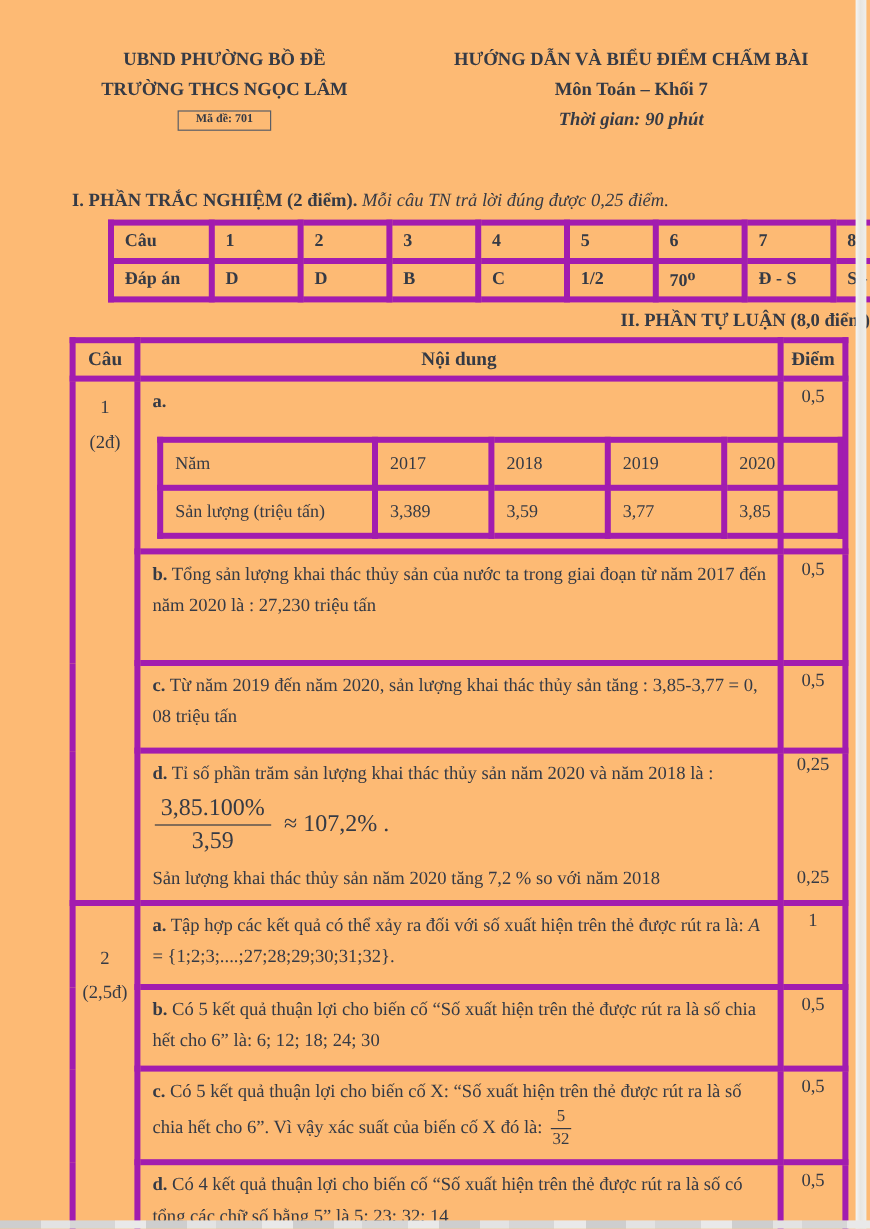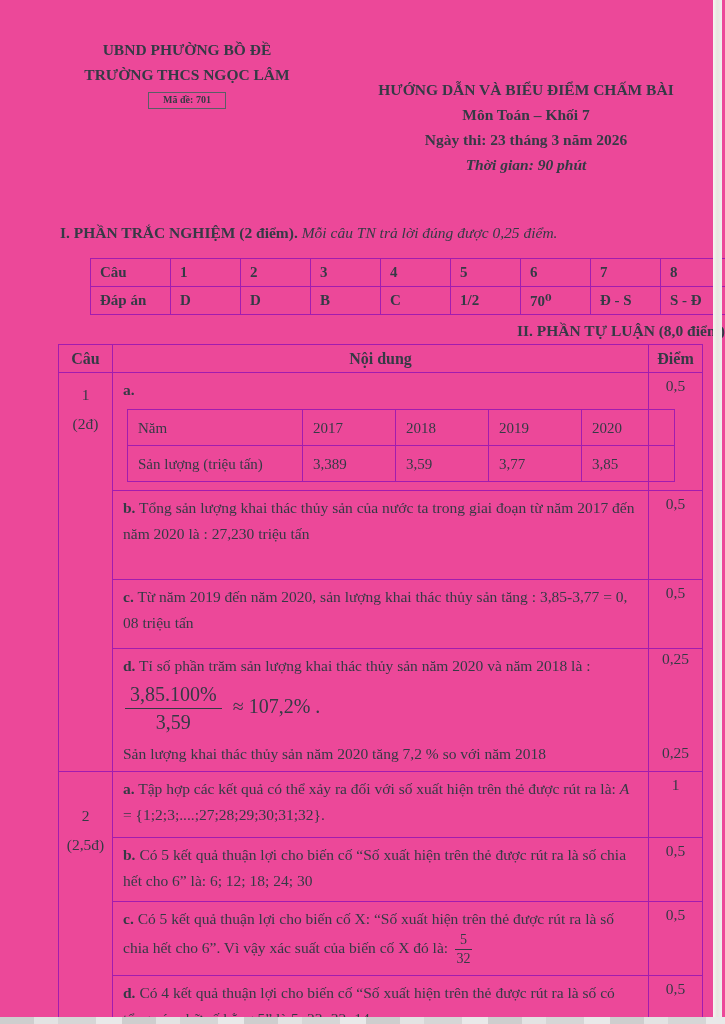--- a/index.html
+++ b/index.html
@@ -3,45 +3,45 @@
 <meta charset="utf-8">
 <style>
   html,body{margin:0;padding:0;}
   body{
     width:725px;height:1024px;
     background:#ffffff;
     font-family:"Liberation Serif","DejaVu Serif",serif;
     color:#353a45;
     -webkit-font-smoothing:antialiased;
   }
-  .page{position:relative;width:725px;height:1024px;background:#ec4899;overflow:hidden;}
+  .page{position:relative;width:725px;height:1024px;background:#fdba74;overflow:hidden;}
 
   
   .artifact-right{position:absolute;top:0;right:3px;width:9px;height:100%;
     background:linear-gradient(90deg,#f6f5f2,#e7e5e0 45%,#efeeeb);}
   .artifact-bottom{position:absolute;bottom:0;left:0;width:100%;height:7px;
     background:repeating-linear-gradient(90deg,#cecece 0 34px,#e3e3e3 34px 58px,#d6d6d6 58px 96px,#e9e9e9 96px 122px);}
 
   
   .header{display:flex;padding-top:37px;}
   .header-left{width:318px;margin-left:28px;text-align:center;}
-  .header-right{width:360px;text-align:center;margin-left:0;margin-top:40px;}
+  .header-right{width:360px;text-align:center;margin-left:0;}
   .h-line{font-weight:bold;font-size:15.5px;line-height:25px;}
   .h-line.it{font-style:italic;}
   .code-box{display:inline-block;margin-top:5px;padding:1px 14px 3px;
     border:1.5px solid #5a5e66;font-weight:bold;font-size:10px;}
 
   
-  .sec1-heading{margin:47px 0 16px 60px;font-size:15.5px;}
+  .sec1-heading{margin:47px 0 6px 60px;font-size:15.5px;}
   .sec2-heading{margin:7px 0 4px 60px;font-size:15.5px;font-weight:bold;text-align:right;}
   .bold{font-weight:bold;}
   .italic{font-style:italic;}
 
   table{border-collapse:collapse;table-layout:fixed;}
-  td{border:1px solid #a21caf;}
+  td{border:5px solid #a21caf;}
 
   
   .mc-table{margin-left:90px;width:554px;font-size:15px;}
   .mc-table td{height:27px;padding:0 0 0 9px;font-weight:bold;vertical-align:middle;}
   .mc-table .lab{width:70px;}
   .mc-table .ans{width:60px;}
 
   
   .essay{margin-left:58px;width:644px;font-size:15.5px;}
   .essay td{padding:0;vertical-align:top;}
@@ -50,21 +50,21 @@
   .essay .col-diem{width:54px;}
   .essay .head td{height:27px;text-align:center;vertical-align:middle;font-weight:bold;font-size:16px;padding:0;}
   .essay .content{padding:4px 8px 4px 10px;line-height:26px;}
   .essay .pts{text-align:center;padding-top:4px;margin-top:19px;}
   .essay .pts-split{position:relative;text-align:center;padding-top:1px;}
   .essay .pts-split .pt-bottom{position:absolute;left:0;bottom:9px;width:100%;text-align:center;}
   .cau-cell{text-align:center !important;padding-top:7px !important;line-height:29px;}
   .cau-cell.q2{padding-top:29px !important;}
 
   
-  .subtable{margin:6px 0 4px 4px;width:492px;font-size:15px;}
+  .subtable{margin:16px 0 4px 4px;width:492px;font-size:15px;}
   .subtable td{height:35px;vertical-align:middle;padding:0 0 0 10px;}
   .subtable .c0{width:164px;}
   .subtable .cy{width:82px;}
 
   
   .frac{display:inline-block;text-align:center;vertical-align:middle;line-height:1.25;}
   .frac .num{display:block;border-bottom:1.3px solid #353a45;padding:0 5px 1px;}
   .frac .den{display:block;padding-top:1px;}
   .frac-line{margin:3px 0 2px 2px;font-size:20px;}
   .frac-line .frac{margin-right:6px;}
@@ -83,21 +83,20 @@
     <div class="header-left">
       <div class="h-line">UBND PHƯỜNG BỒ ĐỀ</div>
       <div class="h-line">TRƯỜNG THCS NGỌC LÂM</div>
       <div>
         <span class="code-box">Mã đề: 701</span>
       </div>
     </div>
     <div class="header-right">
       <div class="h-line">HƯỚNG DẪN VÀ BIỂU ĐIỂM CHẤM BÀI</div>
       <div class="h-line">Môn Toán – Khối 7</div>
-      <div class="h-line">Ngày thi: 23 tháng 3 năm 2026</div>
       <div class="h-line it">Thời gian: 90 phút</div>
     </div>
   </div>
 
   <div class="sec1-heading">
     <span class="bold">I. PHẦN TRẮC NGHIỆM (2 điểm).</span>
     <span class="italic">Mỗi câu TN trả lời đúng được 0,25 điểm.</span>
   </div>
 
   <table class="mc-table">

